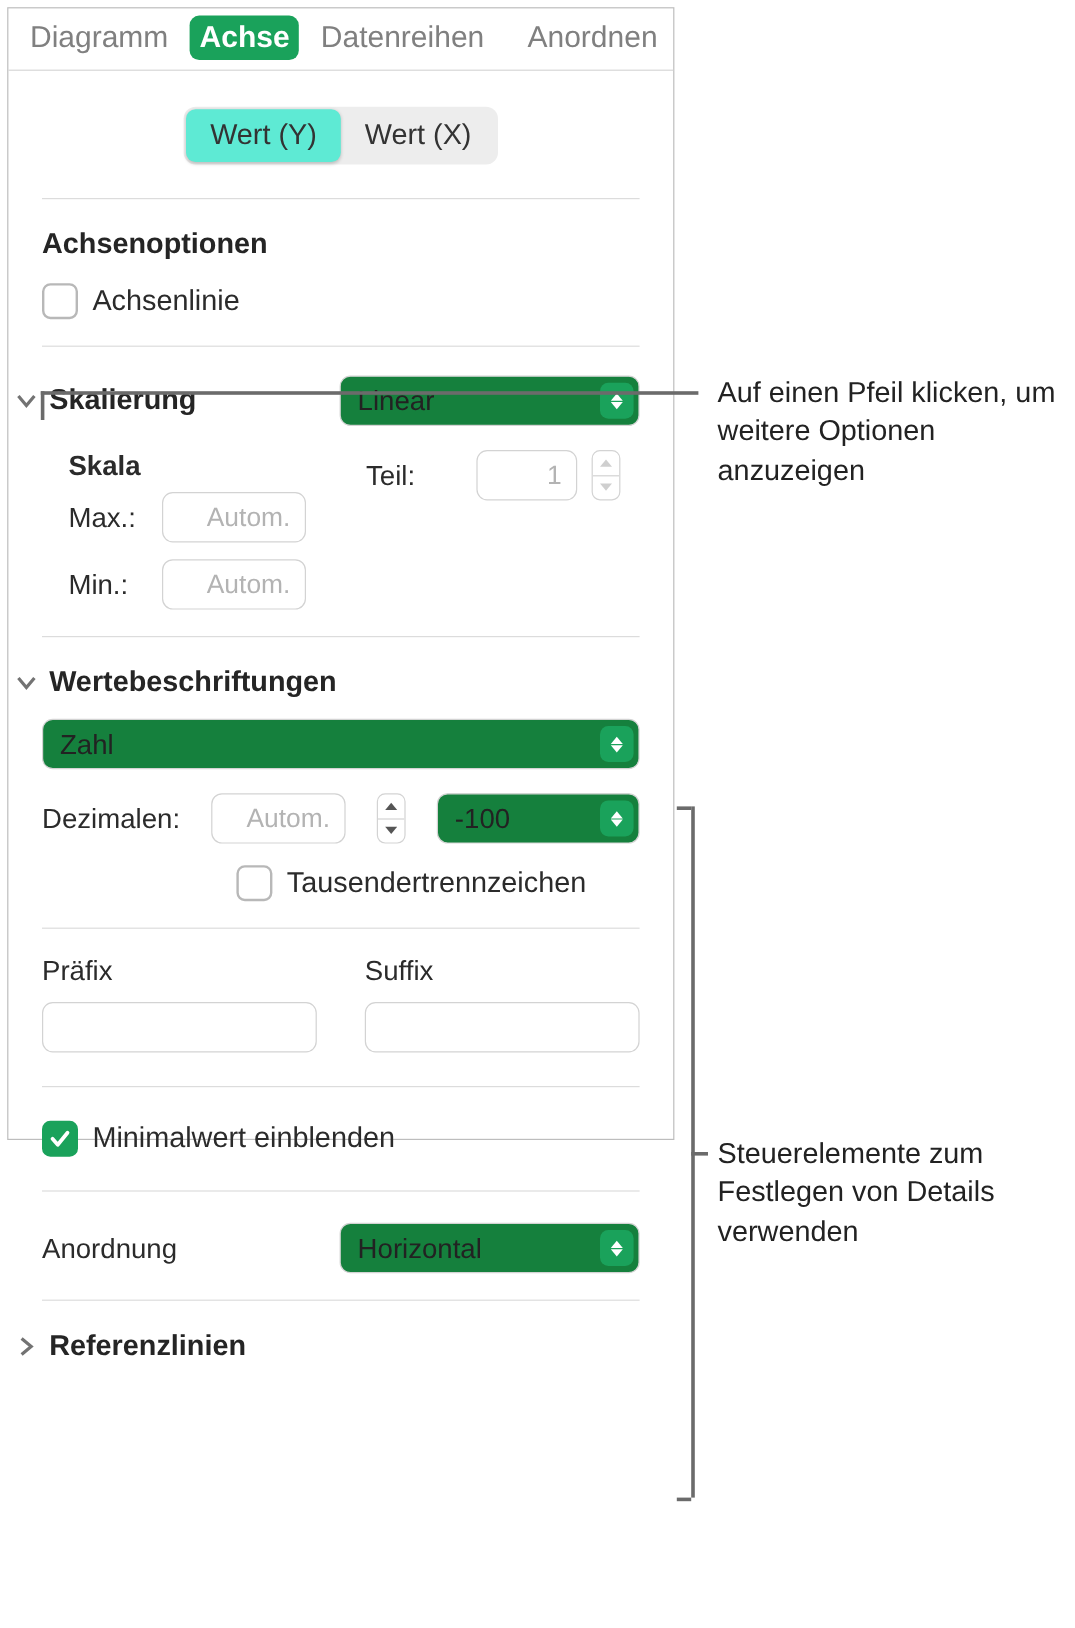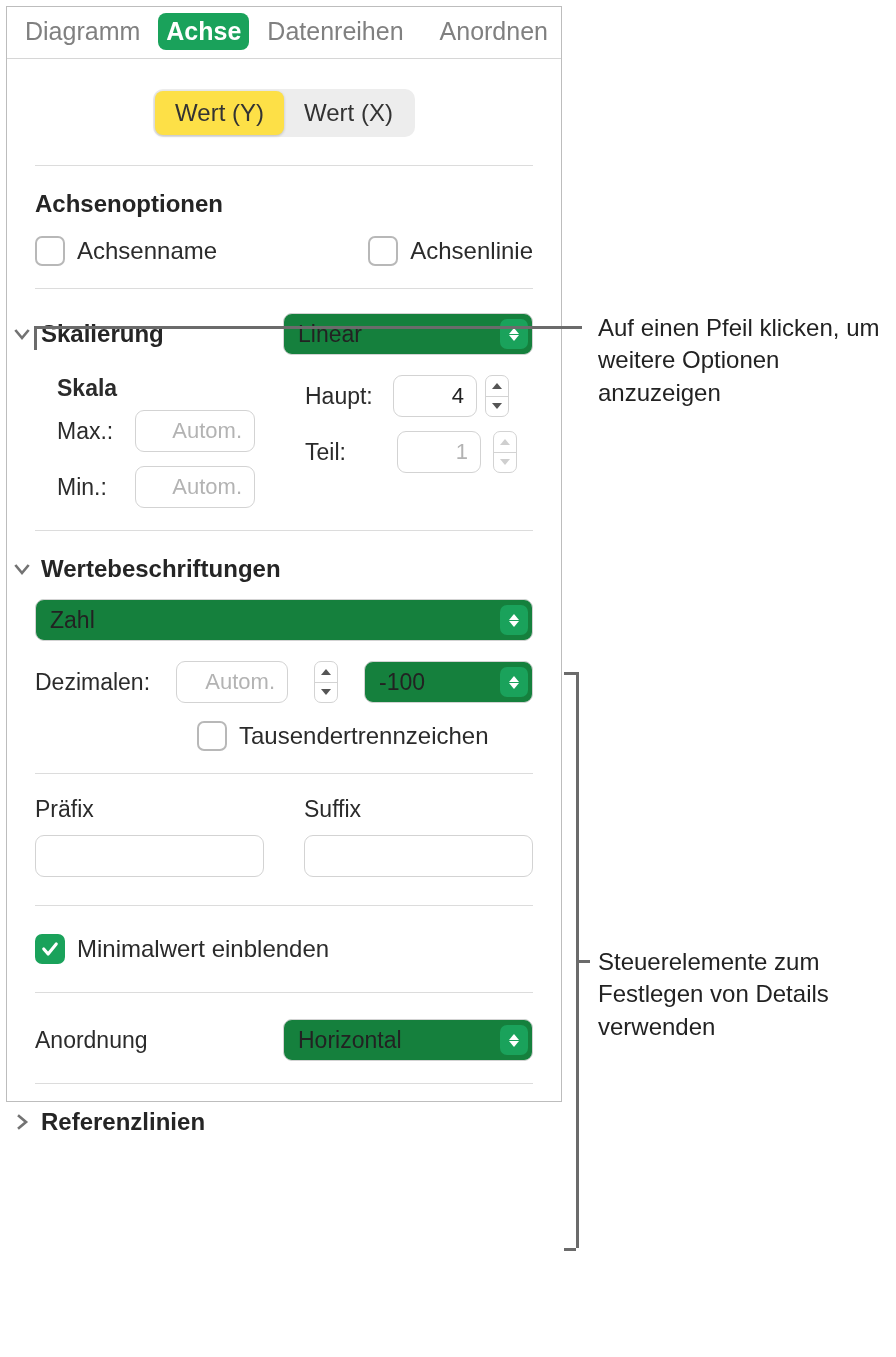--- a/index.html
+++ b/index.html
@@ -12,21 +12,21 @@
   .stage {
     position: relative;
     width: 896px;
     height: 1357px;
   }
   .panel {
     position: absolute;
     left: 6px;
     top: 6px;
     width: 556px;
-    height: 1096px;
+    height: 944px;
     border: 1.5px solid #bdbdbd;
     background: #fff;
     display: flex;
     flex-direction: column;
   }
   
   .tabs {
     display: flex;
     align-items: center;
     gap: 10px;
@@ -62,21 +62,21 @@
     padding: 2px;
   }
   .segmented .seg {
     padding: 8px 20px;
     font-size: 24px;
     color: #333;
     border-radius: 8px;
     cursor: pointer;
   }
   .segmented .seg.active {
-    background: #fde047;
+    background: #5eead4;
     box-shadow: 0 1px 3px rgba(0,0,0,0.2);
   }
   
   .section {
     padding: 24px 28px 22px 28px;
     margin: 0;
   }
   .section + .section { border-top: 1.5px solid #dcdcdc; margin: 0 28px; padding-left:0; padding-right:0;}
   .section.first { margin: 0 28px; padding-left:0; padding-right:0; }
   .section-title {
@@ -178,24 +178,20 @@
         <div class="seg active">Wert (Y)</div>
         <div class="seg">Wert (X)</div>
       </div>
     </div>
 
     <div class="section first">
       <div class="section-title">Achsenoptionen</div>
       <div class="two-col">
         <div class="row">
           <div class="checkbox"></div>
-          <div class="cb-label">Achsenname</div>
-        </div>
-        <div class="row">
-          <div class="checkbox"></div>
           <div class="cb-label">Achsenlinie</div>
         </div>
       </div>
     </div>
 
     <div class="section">
       <div class="row" style="justify-content:space-between; align-items:center;">
         <div class="disclosure">
           <div class="chevron">
             <svg viewBox="0 0 12 12" width="16" height="16">
@@ -221,33 +217,20 @@
           <div class="row" style="gap:10px; margin-bottom:14px;">
             <div class="label" style="width:68px;">Max.:</div>
             <div class="field placeholder" style="width:120px;">Autom.</div>
           </div>
           <div class="row" style="gap:10px;">
             <div class="label" style="width:68px;">Min.:</div>
             <div class="field placeholder" style="width:120px;">Autom.</div>
           </div>
         </div>
         <div class="col">
-          <div class="row" style="gap:8px; margin-bottom:14px;">
-            <div class="label" style="width:80px;">Haupt:</div>
-            <div class="field right" style="width:84px;">4</div>
-            <div class="stepper">
-              <div>
-                  <span class="tri up"></span>
-                </div>
-                <div class="sep"></div>
-                <div>
-                  <span class="tri down"></span>
-                </div>
-            </div>
-          </div>
           <div class="row" style="gap:12px;">
             <div class="label" style="width:80px;">Teil:</div>
             <div class="field right placeholder" style="width:84px;">1</div>
             <div class="stepper disabled">
               <div>
                   <span class="tri up"></span>
                 </div>
                 <div class="sep"></div>
                 <div>
                   <span class="tri down"></span>

